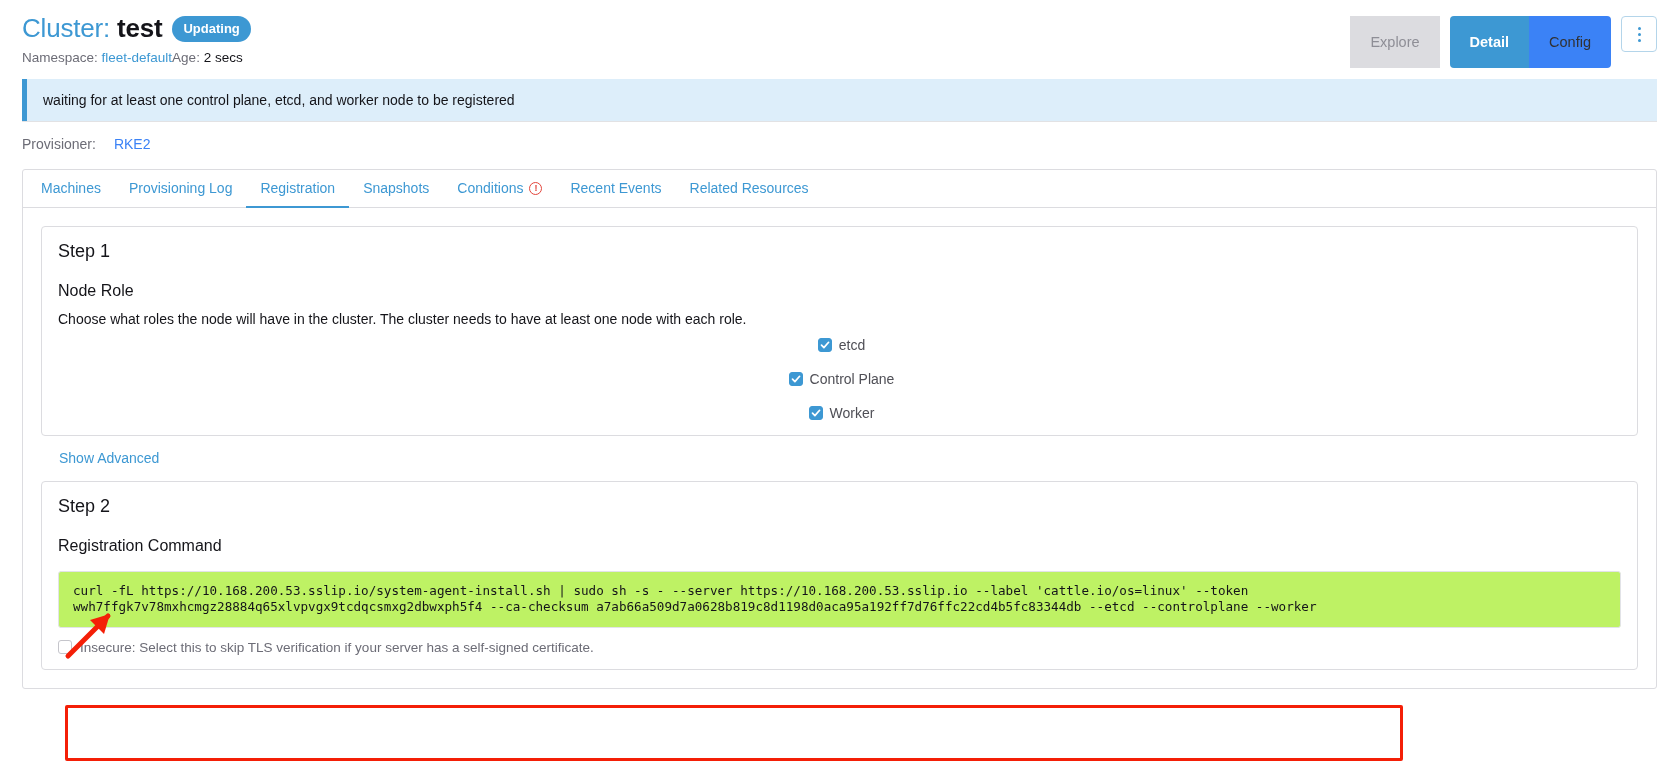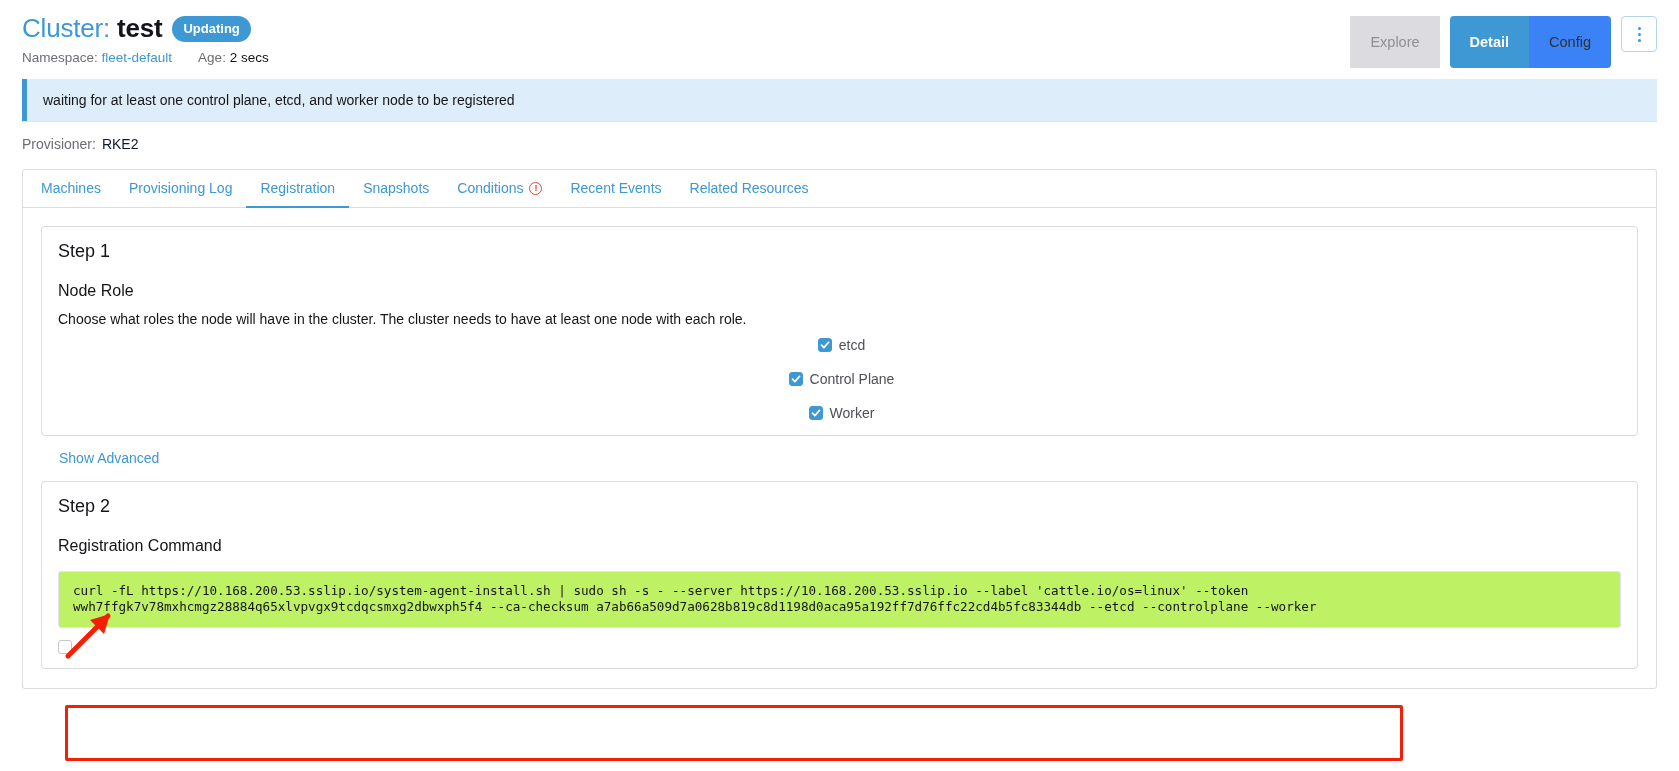--- a/index.html
+++ b/index.html
@@ -22,21 +22,21 @@
   }
   .page-title .res-name { color: #141419; font-weight: 700; }
   .badge-state {
     display: inline-block; background: #3d98d3; color: #fff;
     font-size: 13px; font-weight: 700; line-height: 1;
     padding: 6px 11px 7px 11px; border-radius: 20px;
     position: relative; top: 1px;
   }
   .subtitle-row {
     margin-top: 7px; font-size: 13.5px; color: #6c6c76;
-    display: flex; align-items: center; gap: 26px;
+    display: flex; align-items: center; 
   }
   .subtitle-row .lbl { color: #6c6c76; }
   .subtitle-row .link { color: #3d98d3; text-decoration: none; cursor: pointer; }
   .subtitle-row .val { color: #141419; margin-top: 40px; }
 
   
   .actions {
     position: absolute; top: 16px; right: 22px;
     display: flex; align-items: stretch; gap: 10px;
   }
@@ -65,21 +65,21 @@
     background: #ddeefa; border-left: 5px solid #3d98d3;
     padding: 13px 16px; font-size: 14px; color: #141419;
   }
 
   
   .prov-strip {
     margin: 0 22px; border-top: 1px solid #e2e2e4;
     padding: 14px 0 13px 0; font-size: 14px;
   }
   .prov-strip .lbl { color: #6c6c76; }
-  .prov-strip .val { color: #0f172a; margin-left: 6px; }
+  .prov-strip .val { color: #3b82f6; margin-left: 18px; }
 
   
   .tab-panel {
     margin: 4px 22px 0 22px;
     border: 1px solid #dcdce0; border-radius: 3px;
     background: #fff; height: 520px; position: relative;
   }
   .tab-strip {
     display: flex; align-items: center;
     border-bottom: 1px solid #dcdce0;
@@ -258,20 +258,21 @@
         <div class="card-title">Step 2</div>
         <div class="section-head">Registration Command</div>
 
         <div class="cmd-wrap">
           <div class="cmd-box"><span>curl -fL https://10.168.200.53.sslip.io/system-agent-install.sh | sudo sh -s - --server https://10.168.200.53.sslip.io --label 'cattle.io/os=linux' --token</span>
 <span>wwh7ffgk7v78mxhcmgz28884q65xlvpvgx9tcdqcsmxg2dbwxph5f4 --ca-checksum a7ab66a509d7a0628b819c8d1198d0aca95a192ff7d76ffc22cd4b5fc83344db --etcd --controlplane --worker</span></div>
         </div>
 
         <div class="insecure-row">
           <label class="cb unchecked"></label>
+          <span class="insecure-label">Insecure: Select this to skip TLS verification if your server has a self-signed certificate.</span>
         </div>
       </div>
 
     </div>
 
     <div class="cmd-highlight"></div>
   </div>
 
   <svg class="arrow-annot" width="80" height="52" viewBox="0 0 80 52">
     <g>

